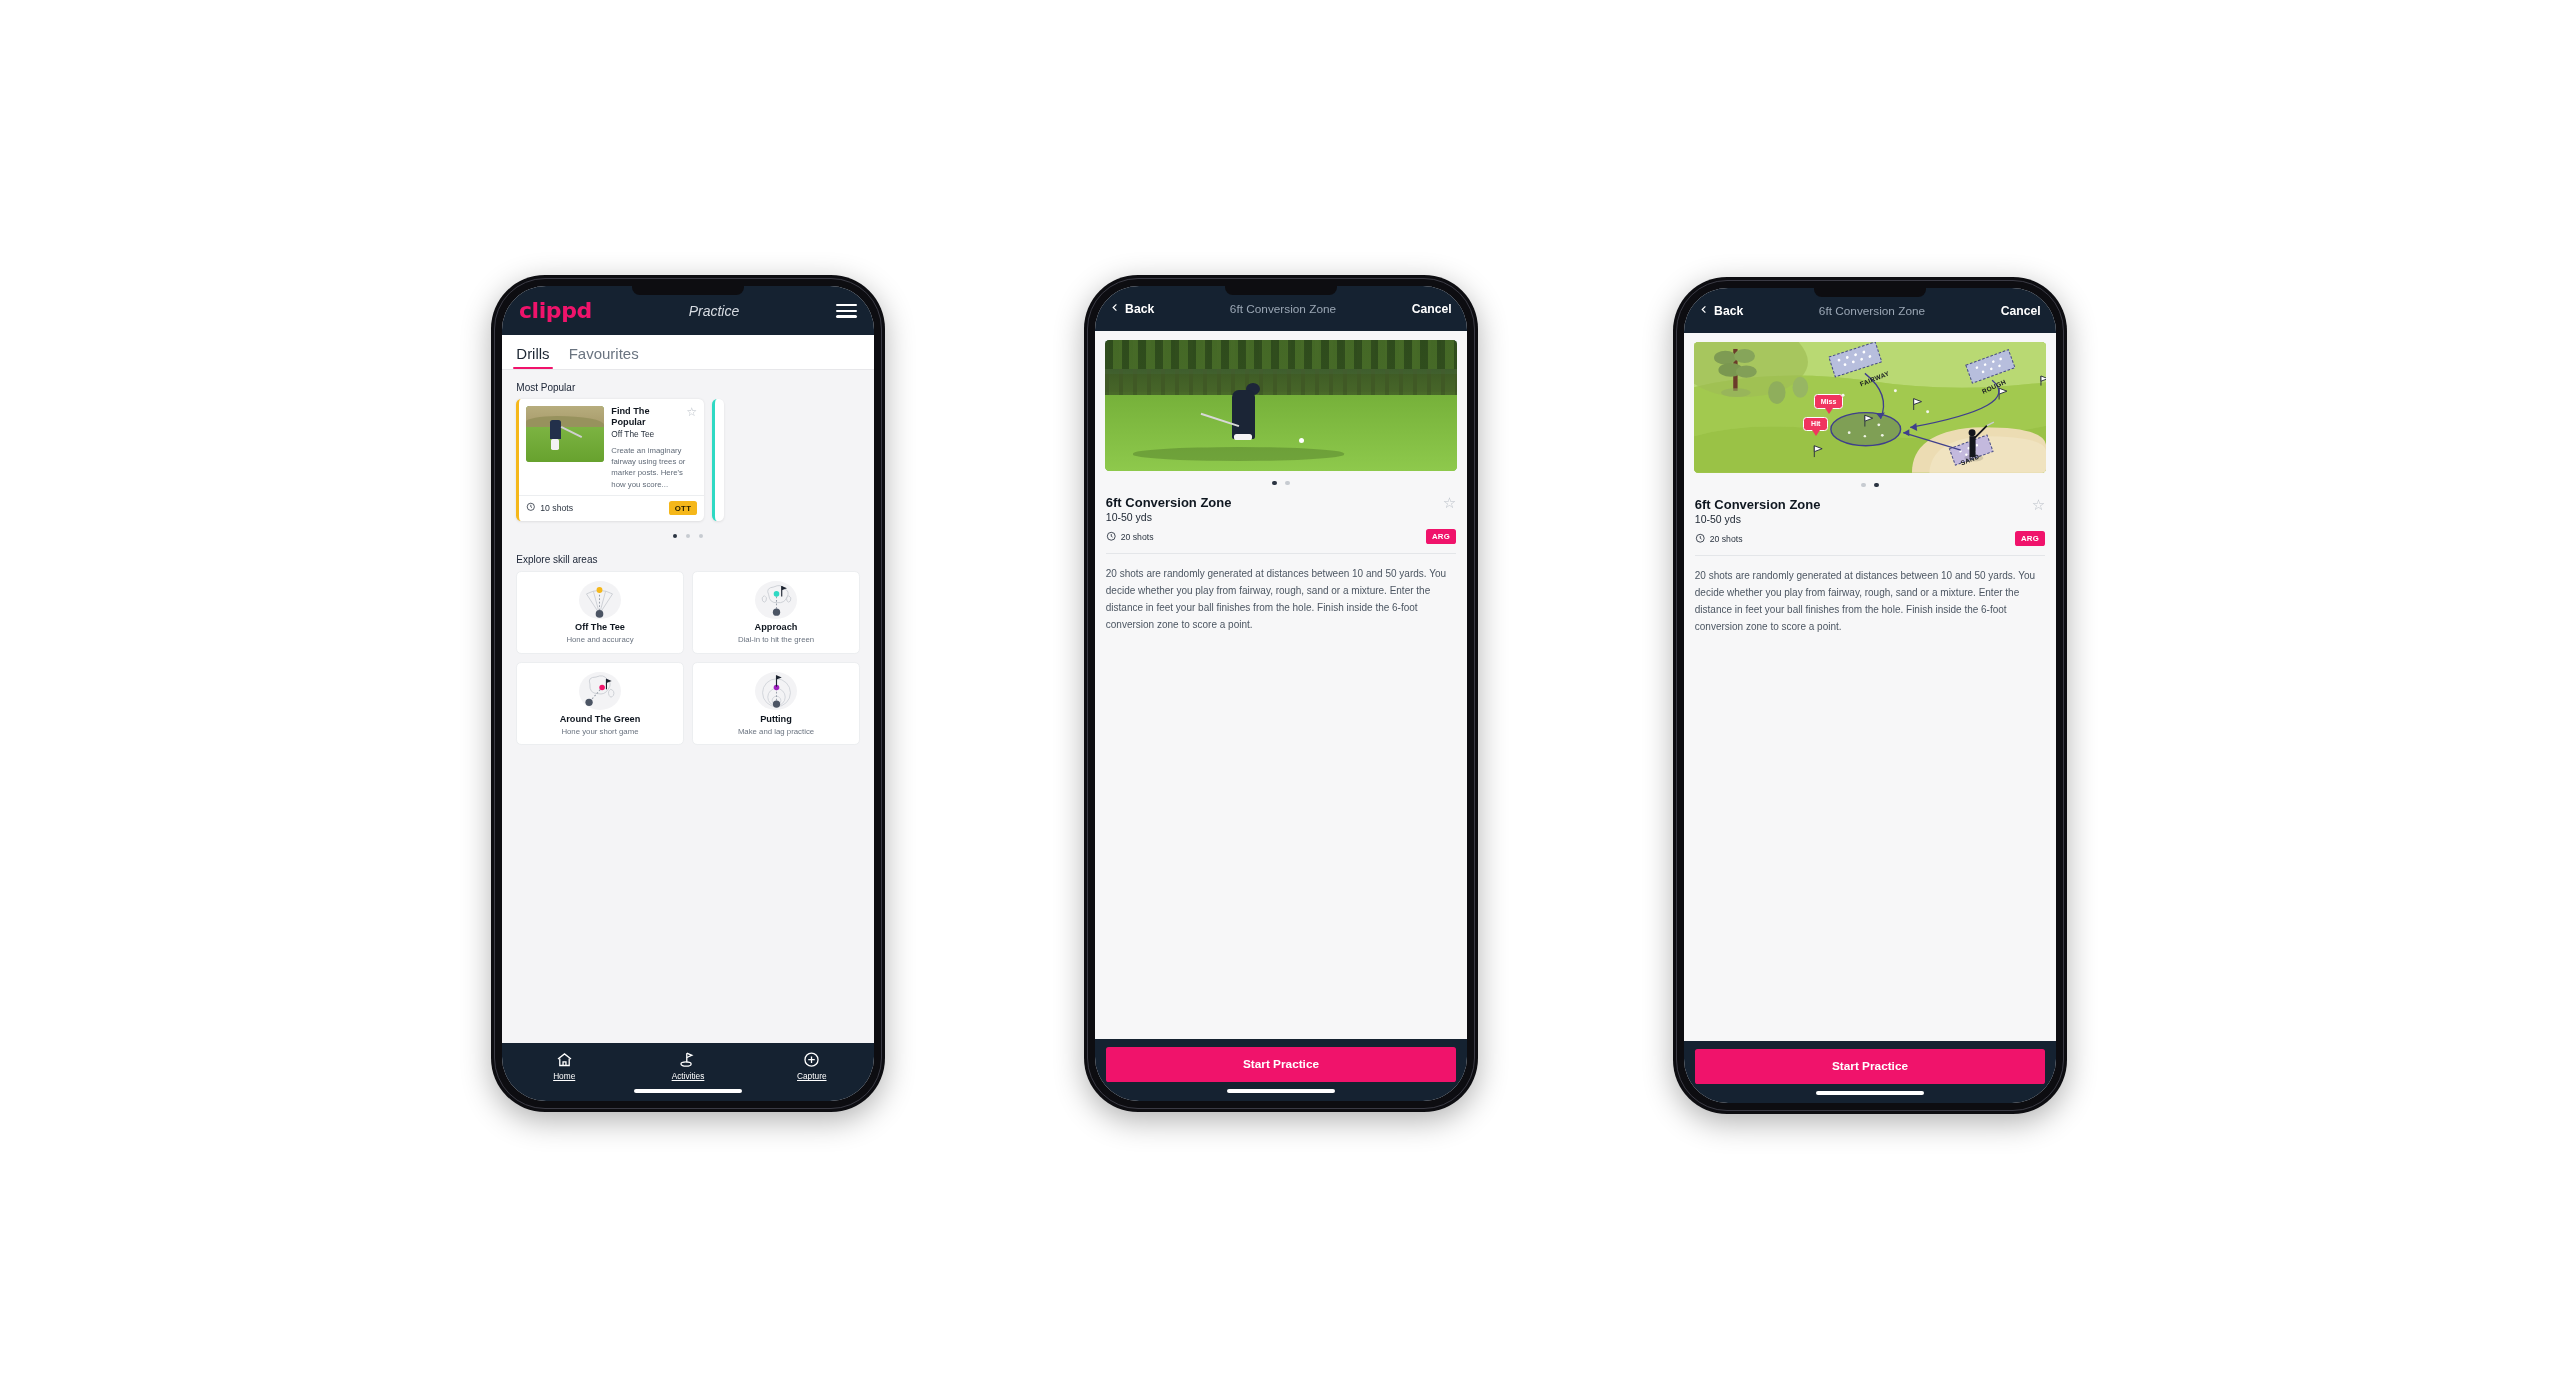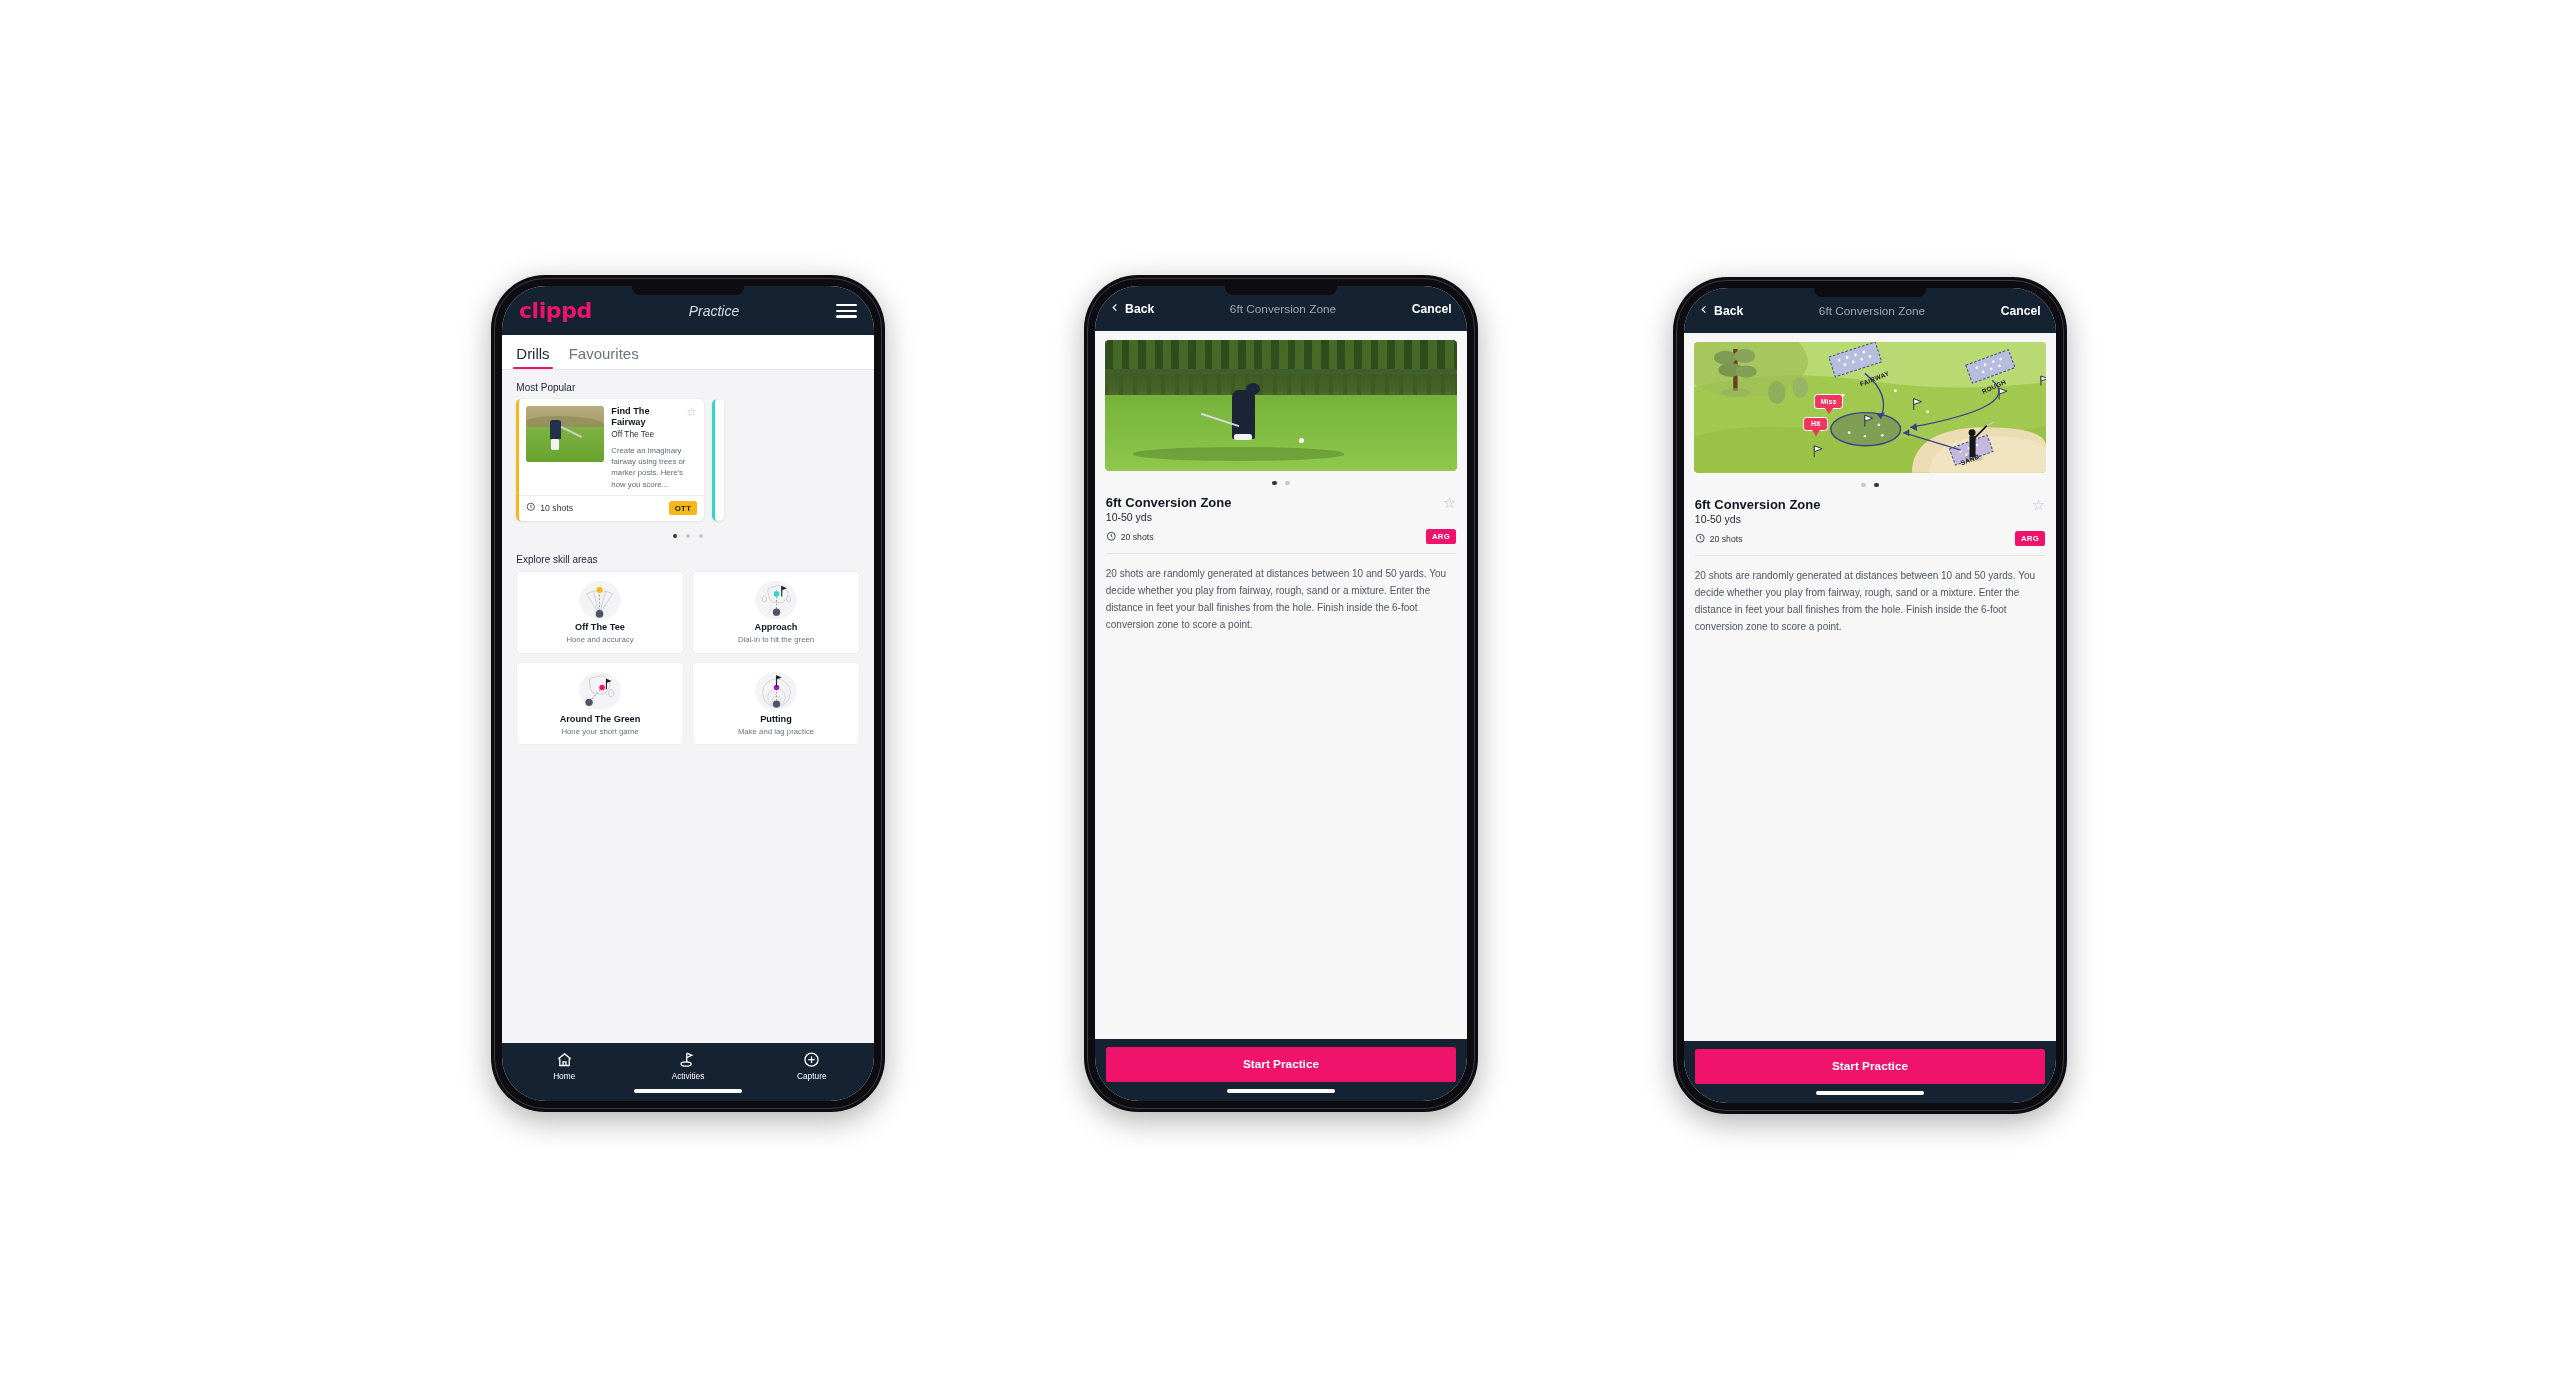--- a/index.html
+++ b/index.html
@@ -138,21 +138,21 @@
   .skill-name{ font-size:9.2px; font-weight:700; color:#101720; margin-top:1.7px;}
   .skill-desc{ font-size:7.8px; color:#6b7480; margin-top:2.6px;}
 
   
   .botnav{
     background:#152231; flex:0 0 58px; display:flex; align-items:flex-start;
     padding-top:7.8px;
   }
   .nav-item{ flex:1; display:flex; flex-direction:column; align-items:center; gap:3.5px; cursor:pointer;}
   .nav-ic{ width:19px; height:17.4px; color:#ffffff;}
-  .nav-lb{ font-size:8.3px; color:#ffffff;}
+  .nav-lb{ font-size:8.3px; color:#ffffff;text-decoration:underline;}
 
   
   .appbar2{
     background:#152231; height:45px; flex:0 0 45px;
     display:flex; align-items:center; justify-content:space-between;
     padding:0 15px;
   }
   .ab-back{ display:flex; align-items:center; gap:5.2px; color:#ffffff; font-size:12.2px; font-weight:700; cursor:pointer;}
   .ab-title{ color:#9aa6b4; font-size:11.8px; }
   .ab-cancel{ color:#ffffff; font-size:12.2px; font-weight:700; cursor:pointer;}
@@ -230,21 +230,21 @@
               <div class="thumb">
                 <div class="sky"></div>
                   <div class="bank"></div>
                   <div class="grass"></div>
                 <div class="golfer"></div>
                   <div class="club"></div>
               </div>
               <div class="drill-meta">
                 <div class="drill-head">
                   <div>
-                    <div class="drill-name">Find The Fairway</div>
+                    <div class="drill-name">Find The Popular</div>
                     <div class="drill-sub">Off The Tee</div>
                   </div>
                   <div class="star">☆</div>
                 </div>
                 <div class="drill-desc">Create an imaginary fairway using trees or marker posts. Here's how you score...</div>
               </div>
             </div>
             <div class="drill-foot">
               <div class="shots">
                 <span>

